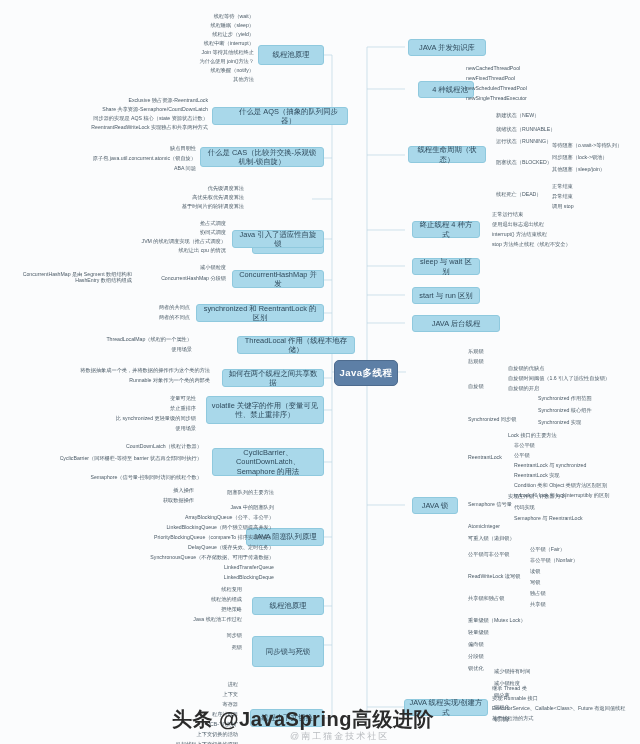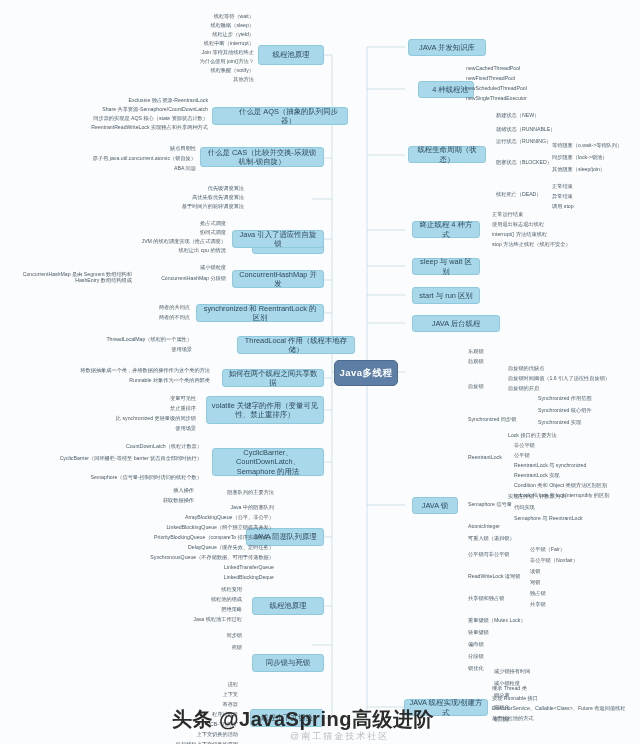--- a/index.html
+++ b/index.html
@@ -116,21 +116,21 @@
   <div class="node" style="left:252px;top:190px;width:72px;height:18px;margin-top:46px;">进程调度算法</div>
   <div class="node" style="left:232px;top:230px;width:92px;height:18px;">Java 引入了适应性自旋锁</div>
   <div class="node" style="left:232px;top:270px;width:92px;height:18px;">ConcurrentHashMap 并发</div>
   <div class="node" style="left:196px;top:304px;width:128px;height:18px;">synchronized 和 ReentrantLock 的区别</div>
   <div class="node" style="left:206px;top:336px;width:118px;height:18px;margin-left:31px;">ThreadLocal 作用（线程本地存储）</div>
   <div class="node" style="left:222px;top:369px;width:102px;height:18px;">如何在两个线程之间共享数据</div>
   <div class="node wrap" style="left:206px;top:396px;width:118px;height:28px;">volatile 关键字的作用（变量可见性、禁止重排序）</div>
   <div class="node wrap" style="left:212px;top:448px;width:112px;height:28px;">CyclicBarrier、CountDownLatch、Semaphore 的用法</div>
   <div class="node" style="left:246px;top:528px;width:78px;height:18px;">JAVA 阻塞队列原理</div>
   <div class="node" style="left:252px;top:597px;width:72px;height:18px;">线程池原理</div>
-  <div class="node" style="left:252px;top:654px;width:72px;height:18px;">同步锁与死锁</div>
+  <div class="node" style="left:252px;top:636px;width:72px;height:31px;">同步锁与死锁</div>
   <div class="node" style="left:250px;top:709px;width:74px;height:18px;">线程上下文切换</div>
 
   <div class="leaf l" style="left:158px;top:14px;width:94px;">线程等待（wait）</div>
   <div class="leaf l" style="left:158px;top:23px;width:94px;">线程睡眠（sleep）</div>
   <div class="leaf l" style="left:158px;top:32px;width:94px;">线程让步（yield）</div>
   <div class="leaf l" style="left:158px;top:41px;width:94px;">线程中断（interrupt）</div>
   <div class="leaf l" style="left:158px;top:50px;width:94px;">Join 等待其他线程终止</div>
   <div class="leaf l" style="left:158px;top:59px;width:94px;">为什么使用 join()方法？</div>
   <div class="leaf l" style="left:158px;top:68px;width:94px;">线程唤醒（notify）</div>
   <div class="leaf l" style="left:158px;top:77px;width:94px;">其他方法</div>

